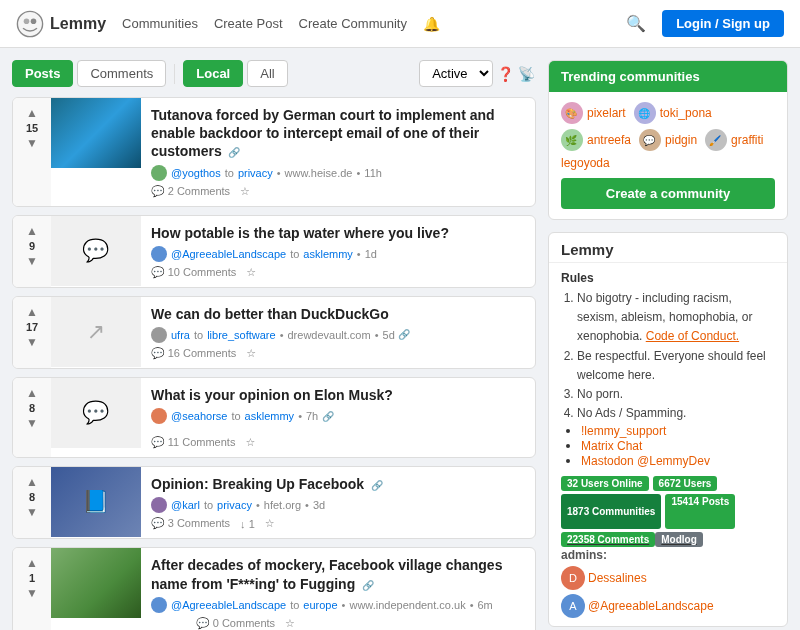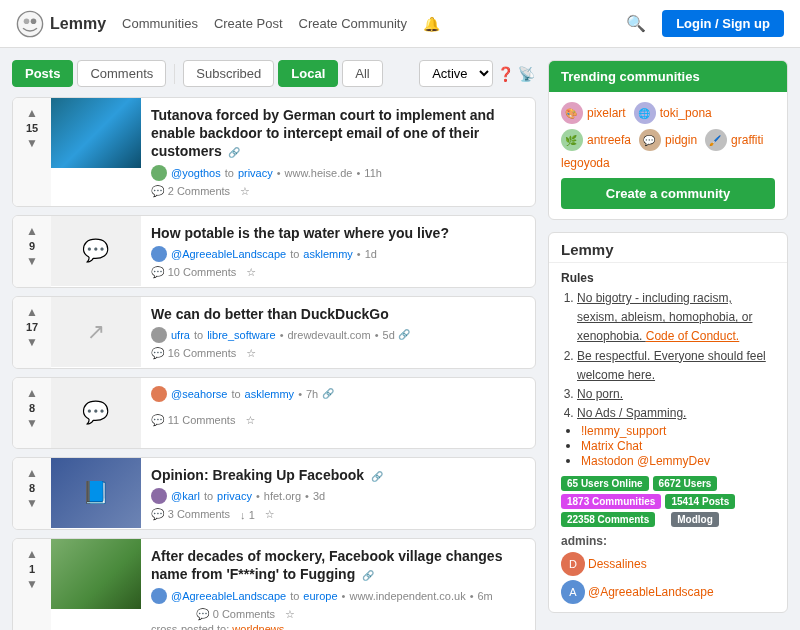--- a/index.html
+++ b/index.html
@@ -32,21 +32,20 @@
 </header>
 
 <div style="max-width:800px;margin:0 auto;padding:12px;display:flex;gap:12px;">
 
   <div style="flex:1;min-width:0;">
 
     <div style="display:flex;align-items:center;gap:4px;margin-bottom:10px;">
       <button style="padding:5px 12px;border-radius:4px;border:1px solid #28a745;background:#28a745;cursor:pointer;font-size:13px;color:white;font-weight:600;">Posts</button>
       <button style="padding:5px 12px;border-radius:4px;border:1px solid #ccc;background:white;cursor:pointer;font-size:13px;color:#555;">Comments</button>
       <div style="width:1px;height:20px;background:#ddd;margin:0 4px;"></div>
-      <button style="padding:5px 12px;border-radius:4px;border:1px solid #ccc;background:white;cursor:pointer;font-size:13px;color:#555;">Subscribed</button>
       <button style="padding:5px 12px;border-radius:4px;border:1px solid #28a745;background:#28a745;cursor:pointer;font-size:13px;color:white;font-weight:600;">Local</button>
       <button style="padding:5px 12px;border-radius:4px;border:1px solid #ccc;background:white;cursor:pointer;font-size:13px;color:#555;">All</button>
       <div style="flex:1;"></div>
       <select style="padding:4px 8px;border:1px solid #ccc;border-radius:4px;background:white;font-size:13px;cursor:pointer;">
         <option>Active</option>
         <option>Hot</option>
         <option>New</option>
         <option>Top</option>
       </select>
       <button style="background:none;border:none;cursor:pointer;color:#777;font-size:14px;">❓</button>
@@ -138,20 +137,23 @@
     </div>
 
     <div style="background:white;border:1px solid #ddd;border-radius:6px;margin-bottom:8px;display:flex;overflow:hidden;">
       <div style="display:flex;flex-direction:column;align-items:center;padding:8px 6px;gap:2px;min-width:38px;background:#f8f8f8;">
         <button style="background:none;border:none;cursor:pointer;color:#777;font-size:12px;line-height:1;padding:1px;">▲</button>
         <span style="font-size:11px;font-weight:bold;color:#333;">8</span>
         <button style="background:none;border:none;cursor:pointer;color:#777;font-size:12px;line-height:1;padding:1px;">▼</button>
       </div>
       <div style="width:90px;min-width:90px;height:70px;background:#f0f0f0;display:flex;align-items:center;justify-content:center;color:#aaa;font-size:22px;">💬</div>
       <div style="flex:1;padding:8px 10px;min-width:0;">
+        <div style="font-size:14px;font-weight:600;color:#222;line-height:1.3;margin-bottom:4px;">
+          <a href="#" style="color:#222;text-decoration:none;">What is your opinion on Elon Musk?</a>
+        </div>
         <div style="font-size:11px;color:#888;display:flex;align-items:center;gap:4px;flex-wrap:wrap;margin-bottom:12px;">
           <span style="width:16px;height:16px;border-radius:50%;background:#e07b54;display:inline-block;"></span>
           <a href="#" style="color:#0073e6;text-decoration:none;">@seahorse</a>
           <span>to</span>
           <a href="#" style="color:#0073e6;text-decoration:none;">asklemmy</a>
           <span>•</span>
           <span>7h</span>
           <span style="font-size:10px;">🔗</span>
         </div>
         <div style="display:flex;align-items:center;gap:10px;font-size:11px;color:#888;">
@@ -256,40 +258,40 @@
           </div>
         </div>
         <button style="width:100%;padding:8px;background:#28a745;color:white;border:none;border-radius:4px;font-size:13px;font-weight:600;cursor:pointer;">Create a community</button>
       </div>
     </div>
 
     <div style="background:white;border:1px solid #ddd;border-radius:6px;overflow:hidden;">
       <div style="padding:8px 12px 4px;font-size:15px;font-weight:bold;border-bottom:1px solid #eee;">Lemmy</div>
       <div style="padding:8px 12px;">
         <div style="font-size:12px;font-weight:bold;margin-bottom:4px;">Rules</div>
-        <ol style="padding-left:16px;font-size:12px;color:#444;line-height:1.6;text-decoration:underline;">
+        <ol style="padding-left:16px;font-size:12px;color:#444;line-height:1.6;">
           <li>No bigotry - including racism, sexism, ableism, homophobia, or xenophobia. <a href="#" style="color:#e85d04;">Code of Conduct.</a></li>
           <li>Be respectful. Everyone should feel welcome here.</li>
           <li>No porn.</li>
           <li>No Ads / Spamming.</li>
         </ol>
         <ul style="list-style:disc;padding-left:20px;margin-bottom:8px;">
           <li><a href="#" style="color:#e85d04;text-decoration:none;font-size:12px;">!lemmy_support</a></li>
           <li><a href="#" style="color:#e85d04;text-decoration:none;font-size:12px;">Matrix Chat</a></li>
           <li><a href="#" style="color:#e85d04;text-decoration:none;font-size:12px;">Mastodon @LemmyDev</a></li>
         </ul>
         <div style="display:flex;gap:4px;flex-wrap:wrap;margin-bottom:3px;">
-          <span style="font-size:10px;padding:2px 6px;border-radius:3px;font-weight:600;color:white;background:#28a745;">65 Users Online</span>
+          <span style="font-size:10px;padding:2px 6px;border-radius:3px;font-weight:600;color:white;background:#28a745;">32 Users Online</span>
           <span style="font-size:10px;padding:2px 6px;border-radius:3px;font-weight:600;color:white;background:#28a745;">6672 Users</span>
         </div>
         <div style="display:flex;gap:4px;flex-wrap:wrap;margin-bottom:3px;">
-          <span style="font-size:10px;padding:2px 6px;border-radius:3px;font-weight:600;color:white;background:#d946ef;">1873 Communities</span>
+          <span style="font-size:10px;padding:12px 6px;border-radius:3px;font-weight:600;color:white;background:#15803d;">1873 Communities</span>
           <span style="font-size:10px;padding:2px 6px;border-radius:3px;font-weight:600;color:white;background:#28a745;">15414 Posts</span>
         </div>
-        <div style="display:flex;gap:16px;flex-wrap:wrap;margin-bottom:6px;">
+        <div style="display:flex;gap:0;flex-wrap:wrap;text-decoration:underline;">
           <span style="font-size:10px;padding:2px 6px;border-radius:3px;font-weight:600;color:white;background:#28a745;">22358 Comments</span>
           <a href="#" style="font-size:10px;padding:2px 6px;border-radius:3px;font-weight:600;color:white;background:#6c757d;text-decoration:none;">Modlog</a>
         </div>
         <div>
           <span style="font-size:12px;font-weight:bold;color:#555;">admins:</span>
           <div style="display:flex;flex-wrap:wrap;align-items:center;gap:4px;margin-top:4px;">
             <div style="display:flex;align-items:center;gap:3px;">
               <div style="width:24px;height:24px;border-radius:50%;background:#e07050;display:flex;align-items:center;justify-content:center;font-size:11px;color:white;">D</div>
               <a href="#" style="color:#e85d04;text-decoration:none;font-size:12px;">Dessalines</a>
             </div>

